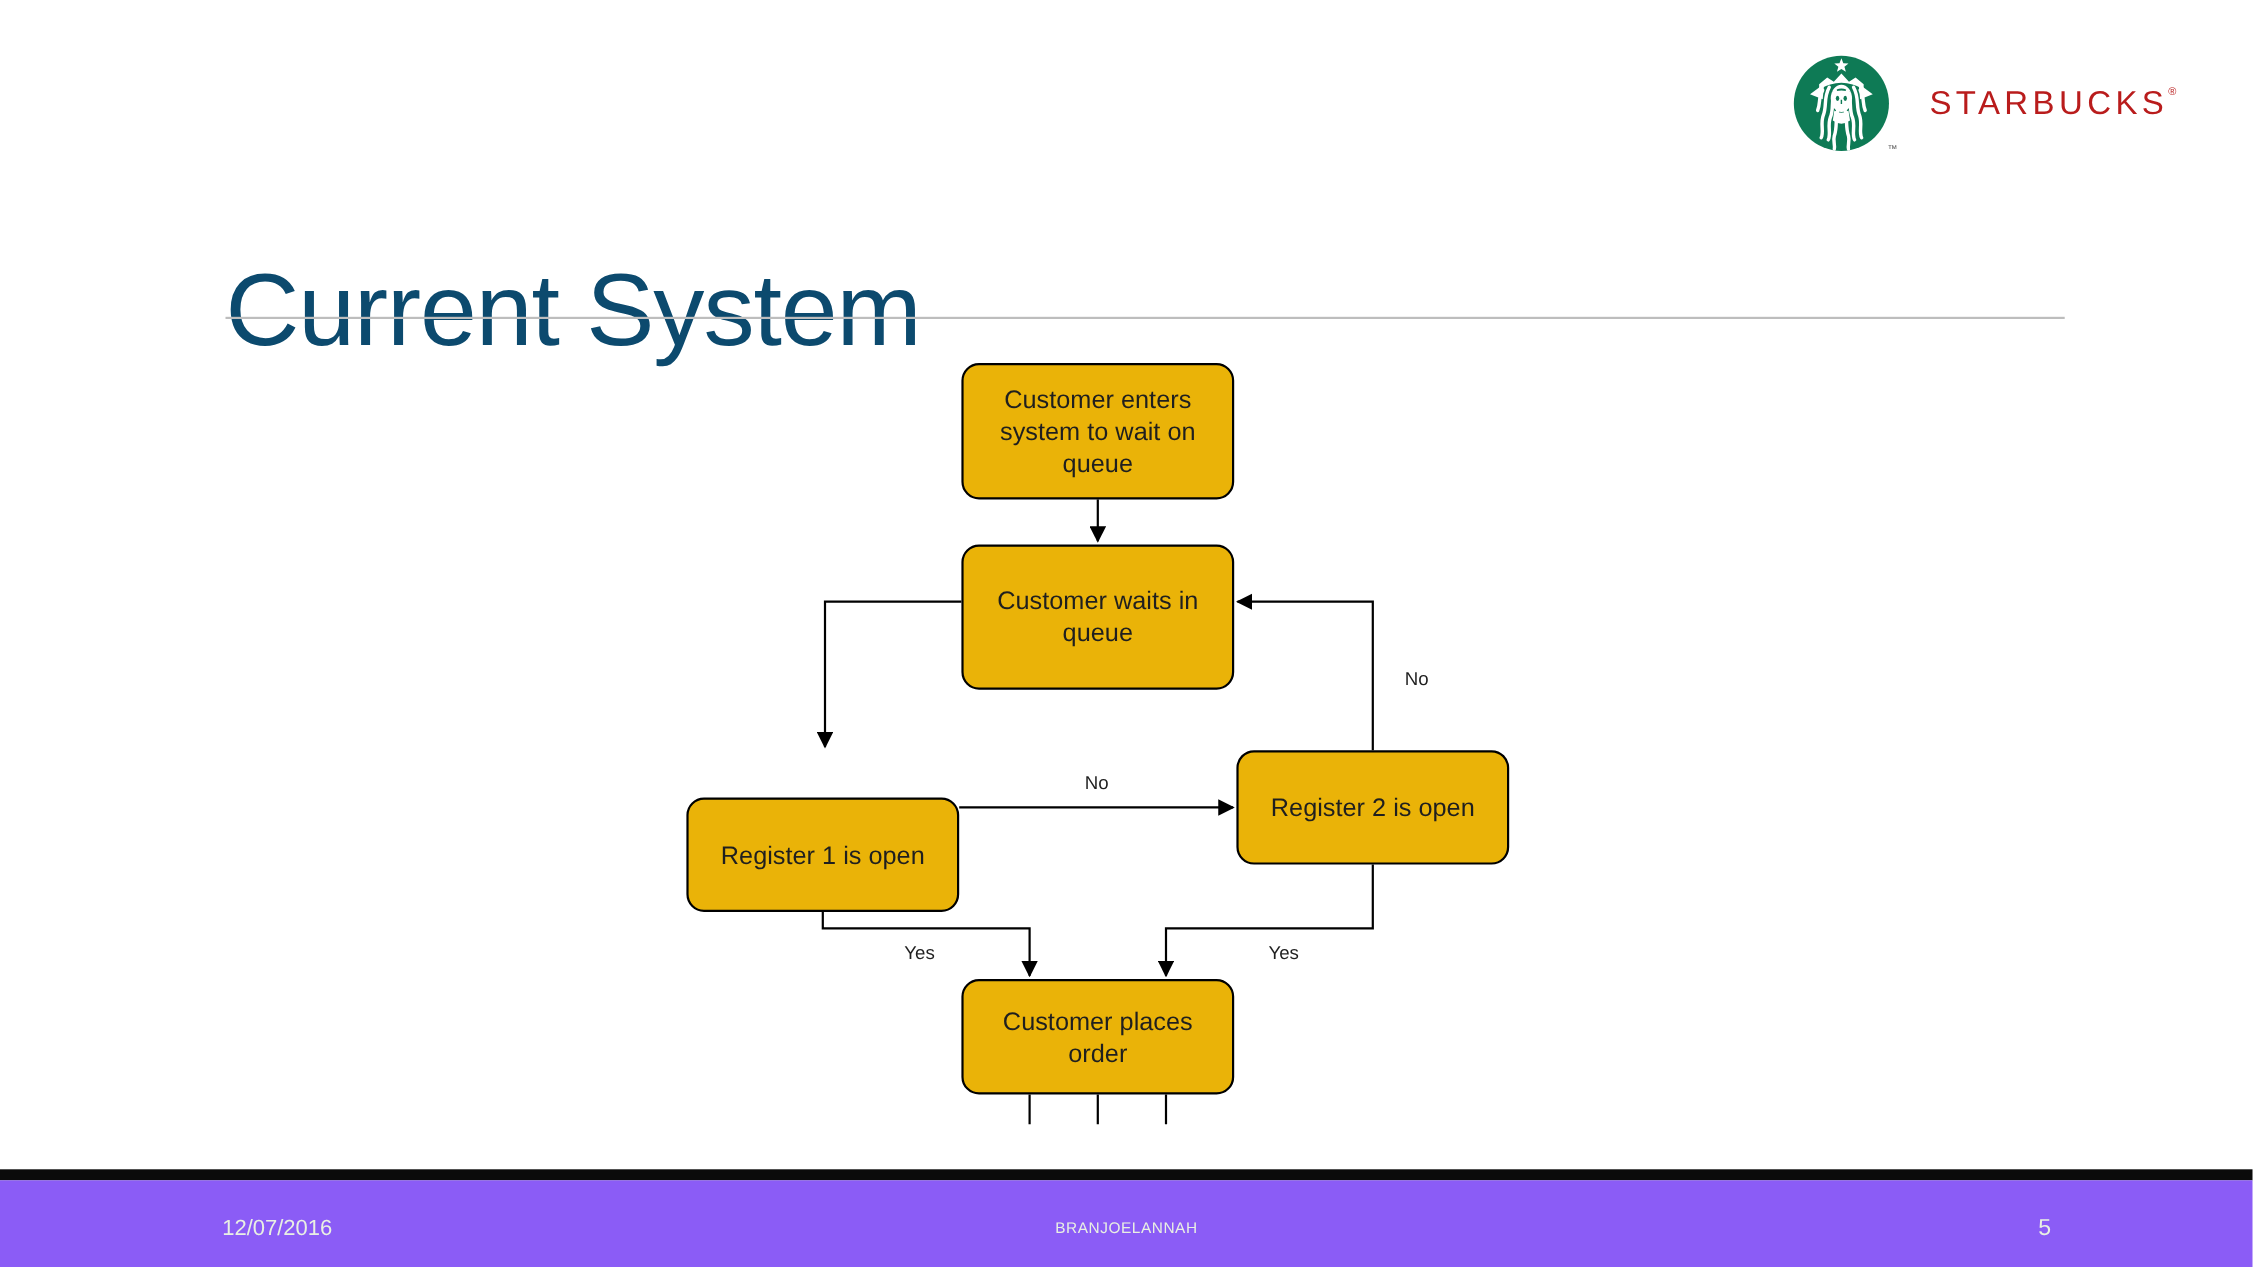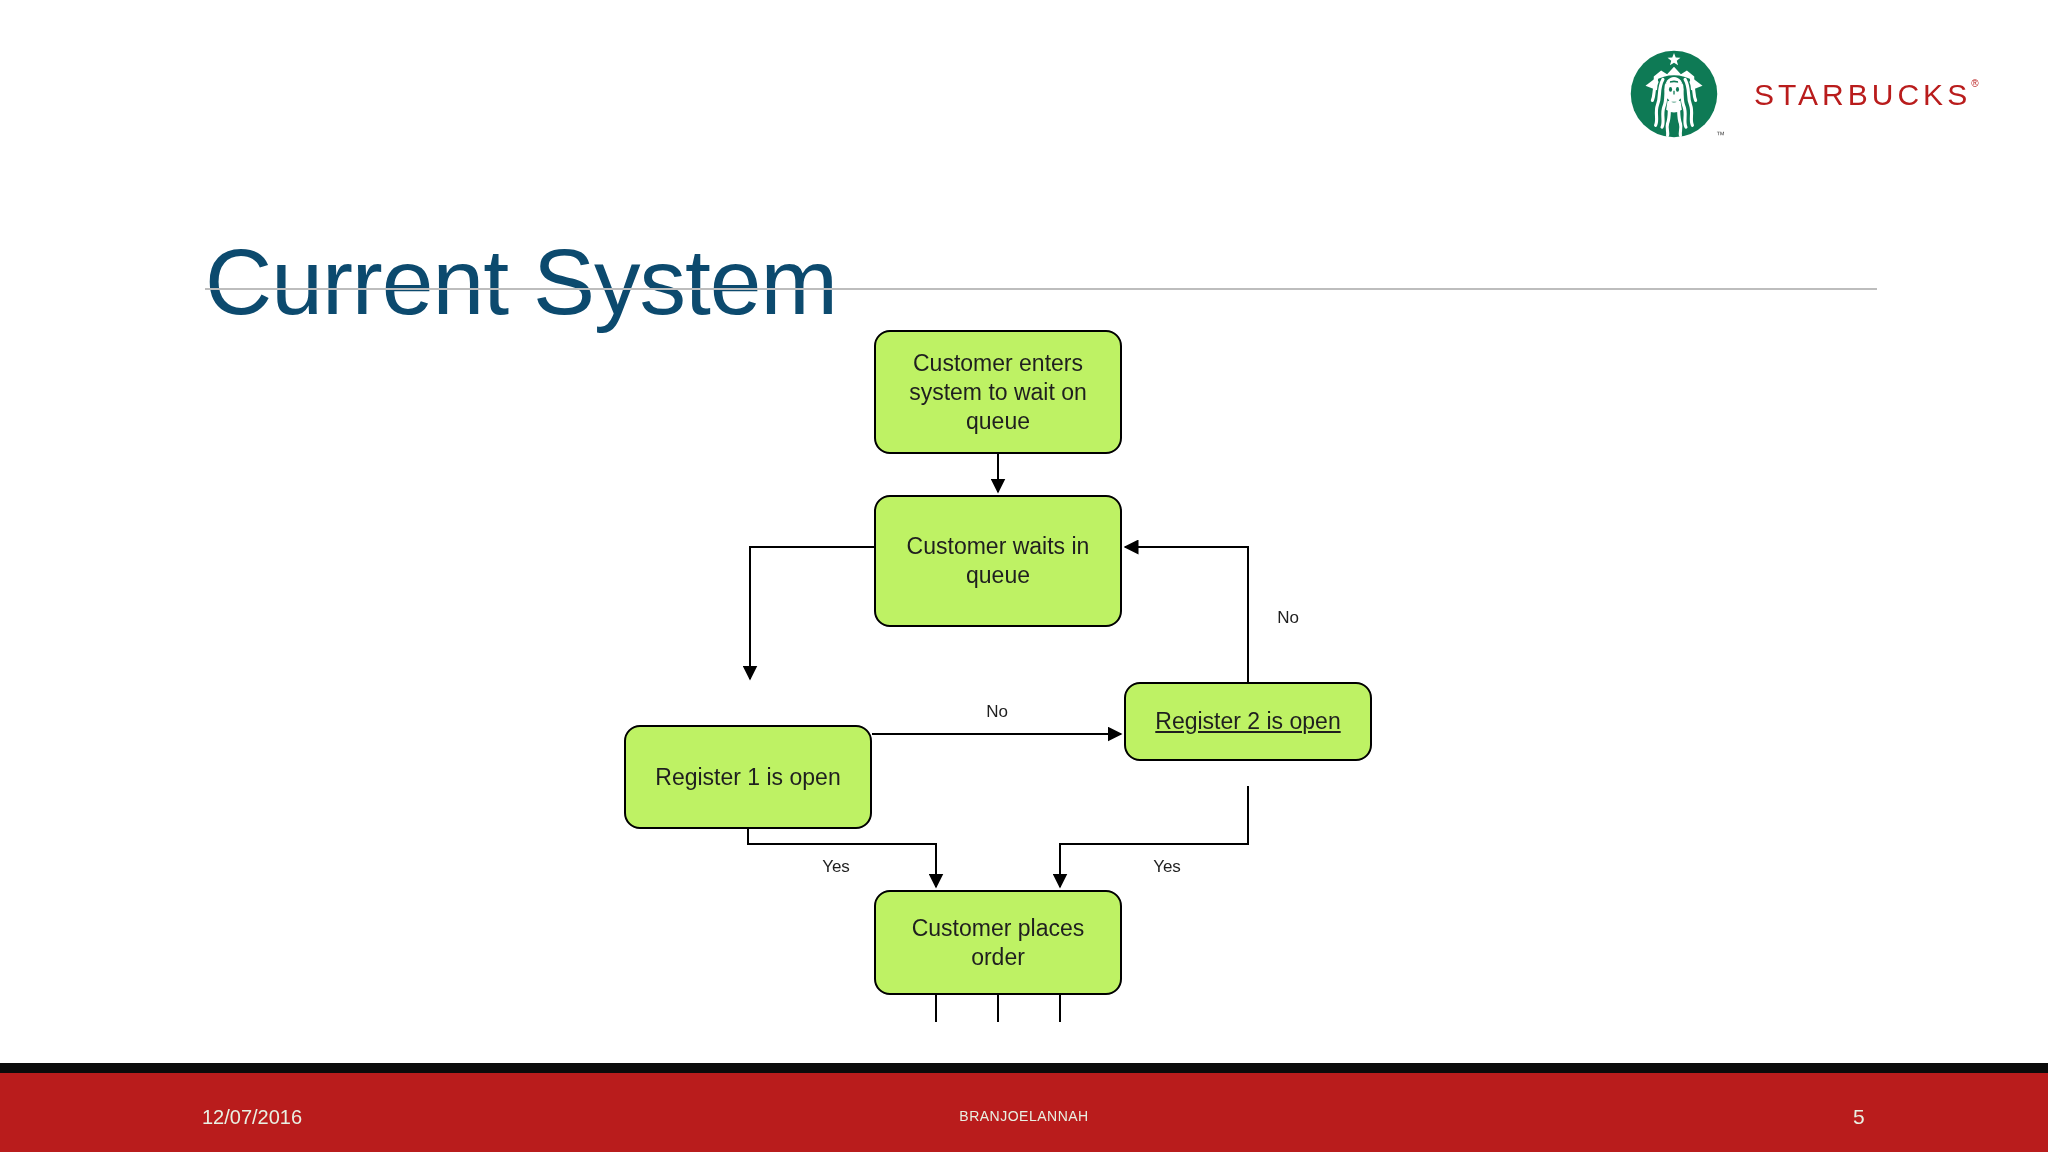--- a/index.html
+++ b/index.html
@@ -30,29 +30,29 @@
   }
   .title-rule{
     position:absolute;left:205px;top:288px;width:1672px;height:2px;
     background:#bdbdbd;
   }
 
   
   .connectors{position:absolute;left:0;top:0;width:2048px;height:1152px;pointer-events:none;}
   .node{
     position:absolute;box-sizing:border-box;
-    background:#bef264;border:2px solid #000000;border-radius:16px;
+    background:#eab308;border:2px solid #000000;border-radius:16px;
     display:flex;align-items:center;justify-content:center;
     text-align:center;font-size:23px;line-height:29px;color:#1f1f1f;
     padding:0 17px;
   }
   .node-enter   {left:874px; top:330px; width:248px; height:124px;}
   .node-wait    {left:874px; top:495px; width:248px; height:132px;}
   .node-reg1    {left:624px; top:682px; width:248px; height:104px;margin-top:43px;}
-  .node-reg2    {left:1124px;top:682px; width:248px; height:79px;text-decoration:underline;}
+  .node-reg2    {left:1124px;top:682px; width:248px; height:104px;}
   .node-order   {left:874px; top:890px; width:248px; height:105px;align-items:center;}
 
   .edge-label{
     position:absolute;transform:translate(-50%,-50%);
     font-size:17px;color:#1f1f1f;white-space:nowrap;
   }
   .lbl-no-mid   {left:997px; top:712px;}
   .lbl-no-loop  {left:1288px;top:618px;}
   .lbl-yes-left {left:836px; top:867px;}
   .lbl-yes-right{left:1167px;top:867px;}
@@ -143,19 +143,19 @@
   <div class="node node-order">
     <span>Customer places order</span>
   </div>
 
   <span class="edge-label lbl-no-mid">No</span>
   <span class="edge-label lbl-no-loop">No</span>
   <span class="edge-label lbl-yes-left">Yes</span>
   <span class="edge-label lbl-yes-right">Yes</span>
 
   <div class="footer-black"></div>
-  <div class="footer-green" style="background:#b91c1c;">
+  <div class="footer-green" style="background:#8b5cf6;">
     <span class="footer-date">12/07/2016</span>
     <span class="footer-author">BRANJOELANNAH</span>
     <span class="footer-page">5</span>
   </div>
 
 </div>
 
 </body></html>

